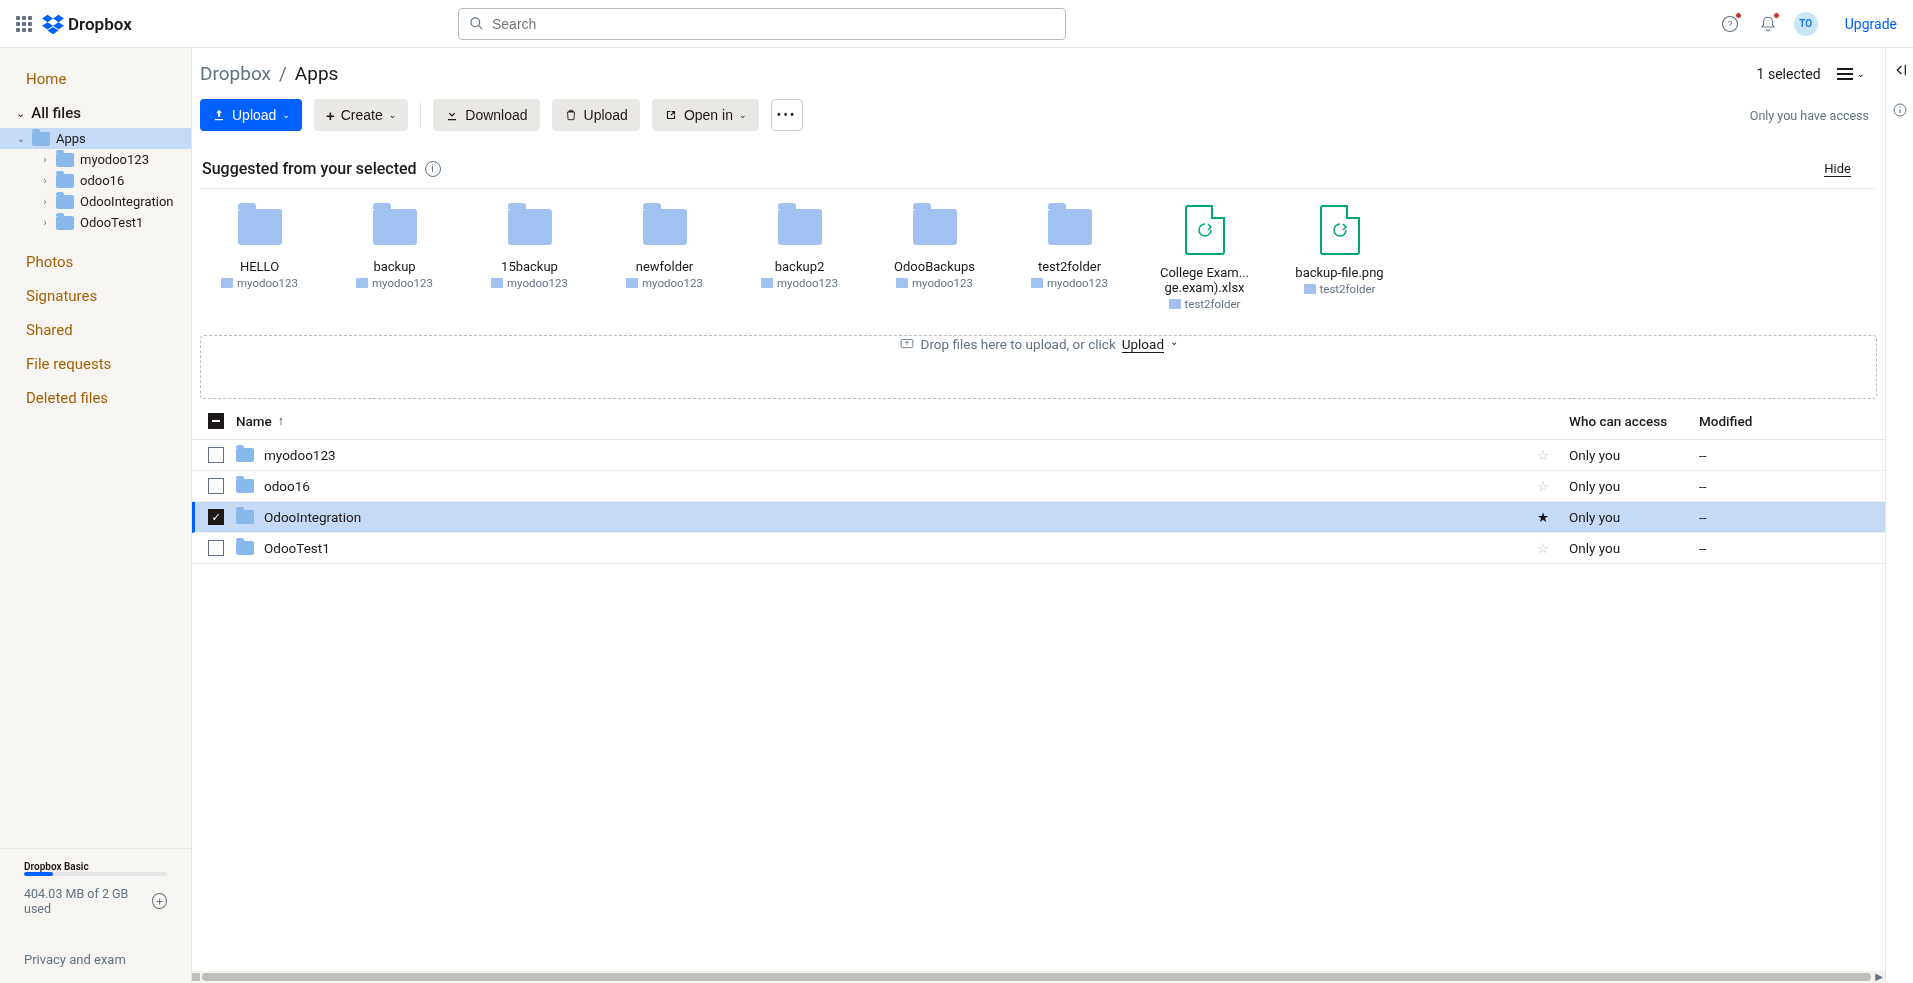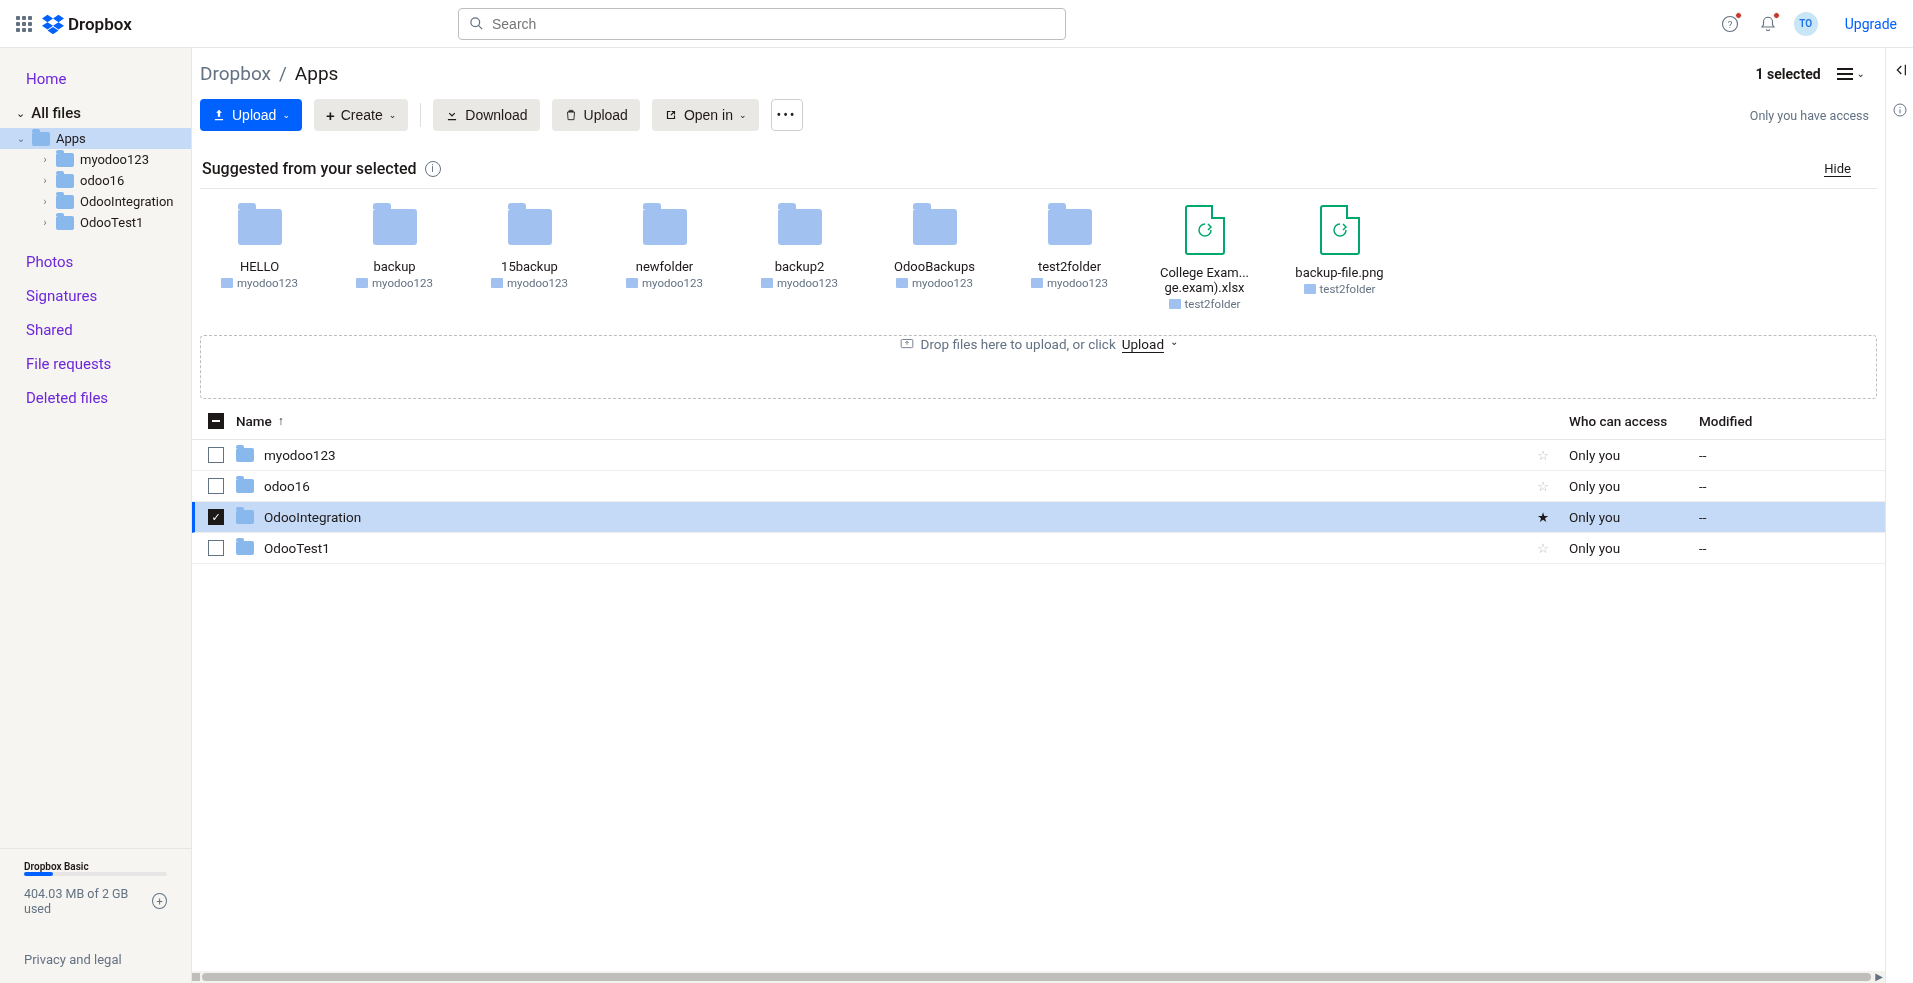--- a/index.html
+++ b/index.html
@@ -19,21 +19,21 @@
 .iconbtn { position: relative; width: 24px; height: 24px; display:flex; align-items:center; justify-content:center; cursor:pointer; color:#637282; }
 .iconbtn .dot { position:absolute; top:0; right:0; width:7px; height:7px; background:#c0392b; border-radius:50%; border:1px solid #fff; }
 .avatar { width:24px; height:24px; border-radius:50%; background:#c8e6f5; color:#1a73e8; font-size:10px; font-weight:600; display:flex; align-items:center; justify-content:center; cursor:pointer; }
 .upgrade-link { color:#0061fe; text-decoration:none; font-size:14px; cursor:pointer;margin-left:13px; }
 
 .mainlayout { display:flex; height: calc(100vh - 48px); }
 
 
 .sidebar { width: 192px; border-right: 1px solid #e7e5e5; display:flex; flex-direction:column; background:#f7f5f2; }
 .sidebar-scroll { flex:1; overflow-y:auto; padding-top: 14px; }
-.side-item { padding: 8px 26px; font-size: 15px; color:#6d28d9; cursor:pointer; }
+.side-item { padding: 8px 26px; font-size: 15px; color:#a16207; cursor:pointer; }
 .side-item.home { padding-bottom:10px; }
 .side-section-header { padding: 6px 16px; font-size:15px; font-weight:500; display:flex; align-items:center; gap:6px; cursor:pointer; }
 .tree { font-size:13px; }
 .tree-row { display:flex; align-items:center; gap:6px; padding: 3px 8px; cursor:pointer; }
 .tree-row.apps { background:#c5daf7; padding-left: 16px; }
 .tree-row.lvl2 { padding-left: 40px; }
 .tree-caret { width:10px; text-align:center; color:#637282; font-size:10px; }
 .folder-ico { width:18px; height:14px; background:#88b8ec; border-radius:2px; position:relative; display:inline-block; }
 .folder-ico::before { content:""; position:absolute; width:8px; height:3px; background:#88b8ec; top:-3px; left:0; border-radius:2px 2px 0 0; }
 .sidebar-bottom { border-top:1px solid #e7e5e5; padding: 12px 24px 16px; font-size:13px; }
@@ -49,21 +49,21 @@
 .main { flex:1; padding: 14px 0 0 0; overflow:auto; }
 .rightbar { width:28px; border-left:1px solid #e7e5e5; display:flex; flex-direction:column; align-items:center; padding-top:14px; gap:24px; }
 .rightbar .rb-icon { cursor:pointer; color:#637282; }
 
 
 .crumbrow { display:flex; align-items:center; padding: 0 20px 14px 8px; }
 .crumbs { font-size: 19px; display:flex; gap:8px; align-items:center; }
 .crumbs a { color:#637282; cursor:pointer; }
 .crumbs .sep { color:#637282; }
 .crumbrow-right { margin-left:auto; display:flex; align-items:center; gap:16px; }
-.selected-text { font-weight:700; font-size:14px; }
+.selected-text { font-weight:400; font-size:14px; }
 .viewbtn { display:flex; align-items:center; gap:2px; cursor:pointer; }
 
 
 .toolbar { display:flex; align-items:center; gap:12px; padding: 0 8px 4px; }
 .btn { height:32px; padding:0 12px; border-radius:4px; display:flex; align-items:center; gap:6px; font-size:14px; cursor:pointer; border:none; }
 .btn.primary { background:#0061fe; color:#fff; }
 .btn.secondary { background:#eae8e5; color:#1e1919; }
 .toolbar-sep { width:1px; height:24px; background:#e0dedb; }
 .morebtn { width:32px; height:32px; display:flex; align-items:center; justify-content:center; cursor:pointer; border:1px solid #d0cecb; border-radius:4px; background:#fff; }
 .access-note { margin-left:auto; color:#637282; font-size:12.5px; padding-right:8px; }
@@ -209,21 +209,21 @@
     </div>
     <div class="sidebar-bottom">
       <div class="plan-name">Dropbox Basic</div>
       <div class="storage-bar">
           <div class="fill"></div>
         </div>
       <div class="storage-text">
         <span>404.03 MB of 2 GB used</span>
         <span class="plus-circle">+</span>
       </div>
-      <div class="legal">Privacy and legal</div>
+      <div class="legal">Privacy and exam</div>
     </div>
   </div>
 
   <div class="content">
     <div class="main">
       <div class="crumbrow">
         <div class="crumbs">
           <a>Dropbox</a>
           <span class="sep">/</span>
           <span>Apps</span>

